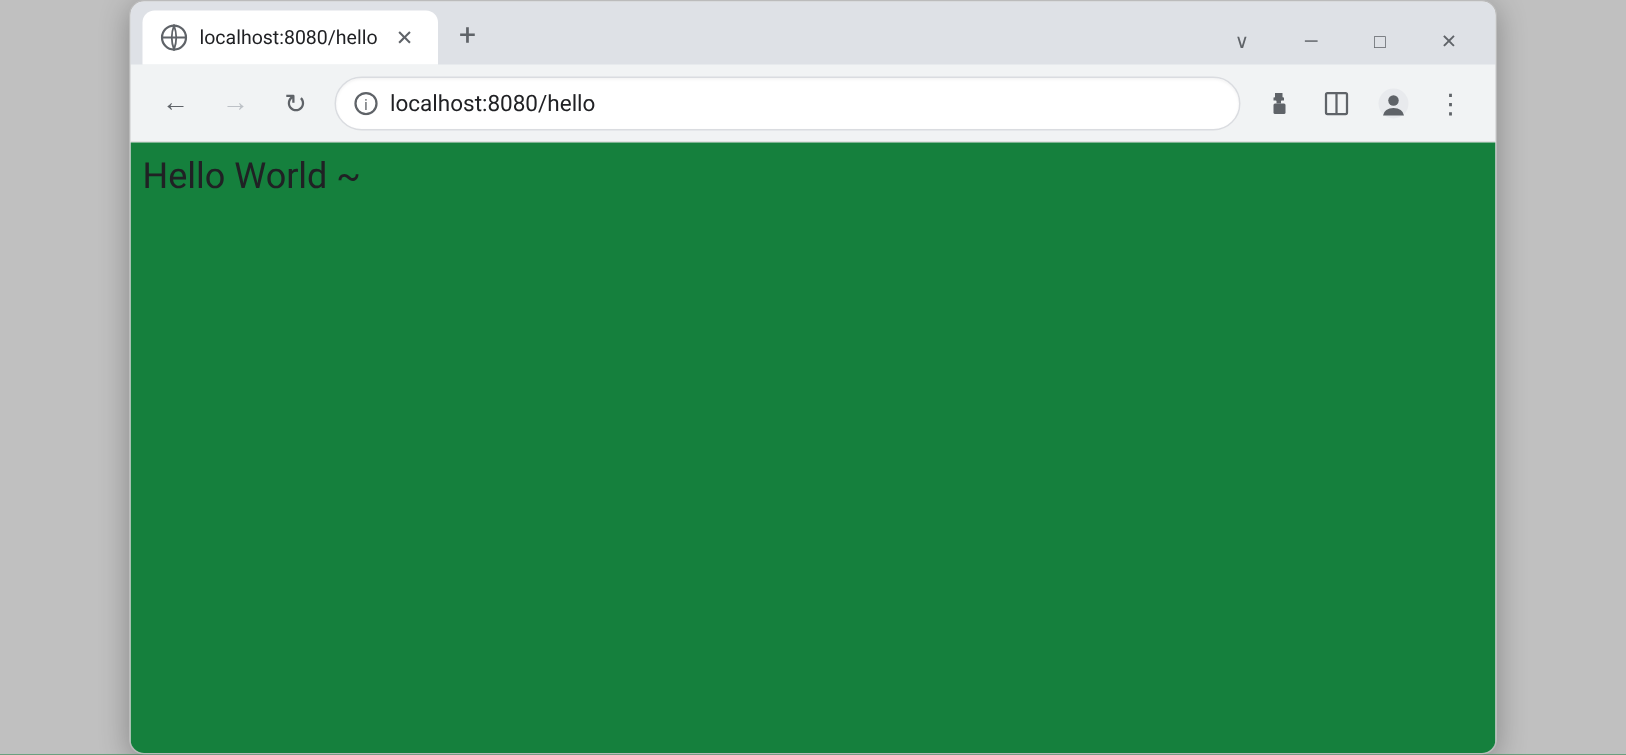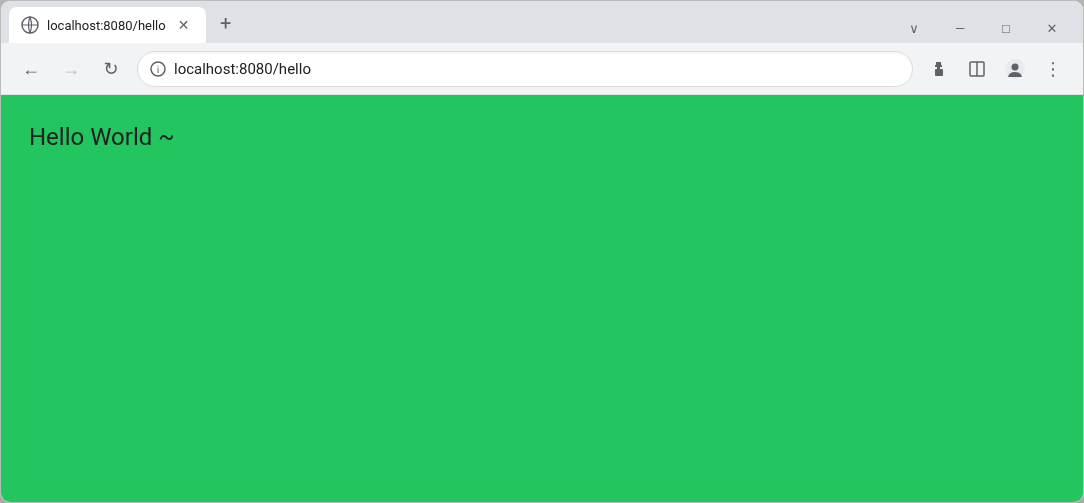--- a/index.html
+++ b/index.html
@@ -11,21 +11,21 @@
     body {
       background: #c0c0c0;
       display: flex;
       align-items: center;
       justify-content: center;
       min-height: 100vh;
       font-family: -apple-system, BlinkMacSystemFont, 'Segoe UI', Roboto, Arial, sans-serif;
     }
 
     .browser-window {
-      width: 1084px;
+      width: 912px;
       height: 503px;
       background: #f1f3f4;
       border-radius: 10px;
       box-shadow: 0 4px 20px rgba(0,0,0,0.3);
       display: flex;
       flex-direction: column;
       overflow: hidden;
       border: 1px solid #bbb;
     }
 
@@ -196,23 +196,23 @@
       display: flex;
       align-items: center;
       justify-content: center;
       cursor: pointer;
       color: #5f6368;
       font-size: 18px;
     }
 
     
     .page-content {
-      background: #22c55e;
-      flex: 1;
-      padding: 28px;
+      background: #15803d;
+      flex: 1;
+      padding: 8px;
       overflow: auto;
     }
 
     .page-text {
       font-size: 24px;
       color: #202124;
       font-weight: 400;
     }
 
     

